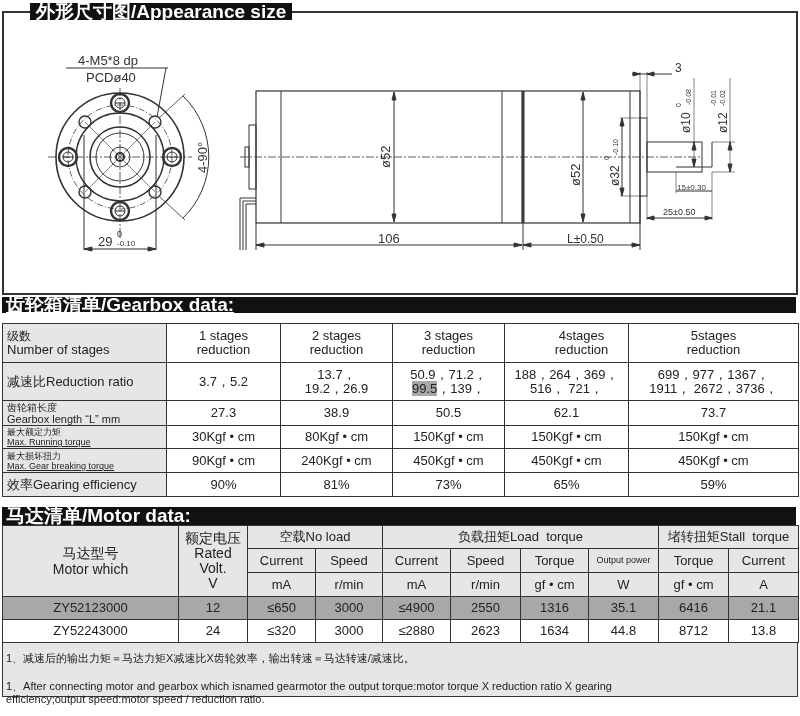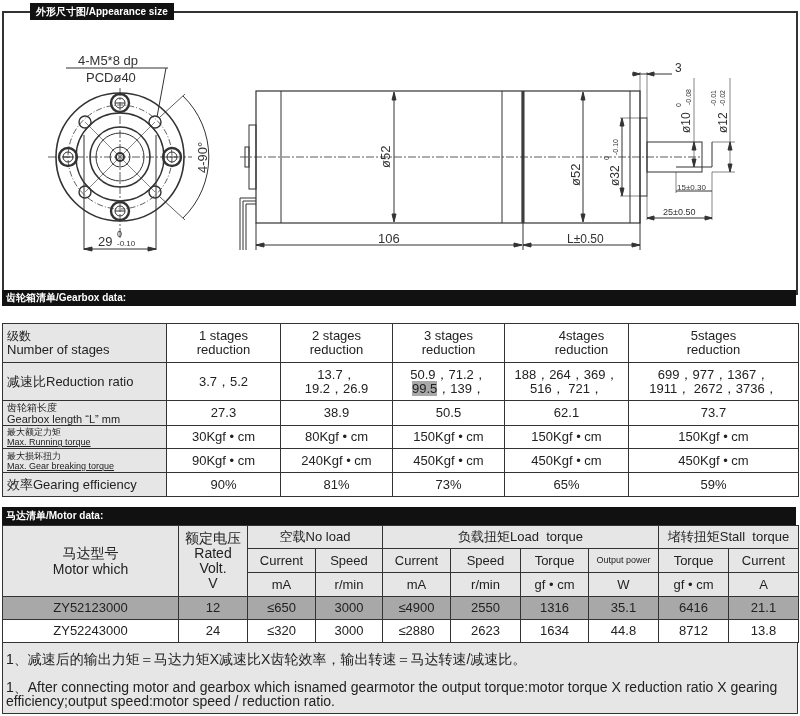--- a/index.html
+++ b/index.html
@@ -1,32 +1,32 @@
 <!DOCTYPE html>
 <html><head>
 <meta charset="utf-8">
 <style>
   html, body { margin:0; padding:0; background:#fff; }
   body { width:800px; height:716px; position:relative; overflow:hidden; font-family:"Liberation Sans", sans-serif; color:#222; }
   .abs { position:absolute; }
-  .sec-title { position:absolute; background:#111; color:#fff; font-weight:bold; font-size:10px; line-height:17px; padding:0 6px; white-space:nowrap; }
+  .sec-title { position:absolute; background:#111; color:#fff; font-weight:bold; font-size:19px; line-height:17px; padding:0 6px; white-space:nowrap; }
   .frame { position:absolute; border:2px solid #333; box-sizing:border-box; }
   svg text { font-family:"Liberation Sans", sans-serif; fill:#333; }
   table { border-collapse:collapse; position:absolute; table-layout:fixed; }
   td { border:1px solid #333; text-align:center; vertical-align:middle; padding:0; font-size:13px; color:#222; line-height:14px; overflow:hidden; }
   td.lbl { background:#e6e6e6; text-align:left; padding-left:4px; }
   td.lbl .cn { display:block; font-size:12px; }
   td.lbl .en { display:block; font-size:13px; }
   td.lbl.small .cn { font-size:9px; line-height:10px; }
   td.lbl.small .en { font-size:9px; line-height:10px; text-decoration:underline; }
   .hl { background:#a8a8a8; }
   .hl-row td { background:#a8a8a8; }
   .mh td { background:#e6e6e6; }
   .white td { background:#fff; }
-  .notes { position:absolute; left:2px; top:642px; width:796px; height:72px; background:#e6e6e6; border:1px solid #333; box-sizing:border-box; font-size:14px; color:#222; }
+  .notes { position:absolute; left:2px; top:642px; width:796px; height:55px; background:#e6e6e6; border:1px solid #333; box-sizing:border-box; font-size:11px; color:#222; }
   .notes div { position:absolute; left:3px; }
 </style>
 </head>
 <body>
 
 <div class="frame" style="left:2px; top:11px; width:796px; height:284px;"></div>
 <div class="sec-title" style="left:30px; top:3px;">外形尺寸图/Appearance size</div>
 
 <svg class="abs" style="left:0; top:0;" width="800" height="296" viewBox="0 0 800 296">
   <g stroke="#333" fill="none" stroke-width="1">
@@ -186,21 +186,21 @@
   <text x="0" y="0" font-size="12" transform="translate(690,133) rotate(-90)">ø10</text>
   <text x="0" y="0" font-size="7" transform="translate(681,107) rotate(-90)">0</text>
   <text x="0" y="0" font-size="7" transform="translate(691,105) rotate(-90)">-0.08</text>
   <text x="0" y="0" font-size="12" transform="translate(727,133) rotate(-90)">ø12</text>
   <text x="0" y="0" font-size="7" transform="translate(716,106) rotate(-90)">-0.01</text>
   <text x="0" y="0" font-size="7" transform="translate(725,106) rotate(-90)">-0.02</text>
   <text x="677" y="190" font-size="8">15±0.30</text>
   <text x="663" y="215" font-size="9">25±0.50</text>
 </svg>
 
-<div class="sec-title" style="left:2px; top:290px; width:784px; height:16px; padding-left:4px; line-height:16px;">齿轮箱清单/Gearbox data:</div>
+<div class="sec-title" style="left:2px; top:297px; width:784px; height:16px; padding-left:4px; line-height:16px;text-decoration:underline;">齿轮箱清单/Gearbox data:</div>
 
 <table style="left:2px; top:323px; width:796px;">
   <colgroup>
     <col style="width:164px">
       <col style="width:114px">
       <col style="width:112px">
       <col style="width:112px">
       <col style="width:124px">
       <col style="width:170px">
   </colgroup>

